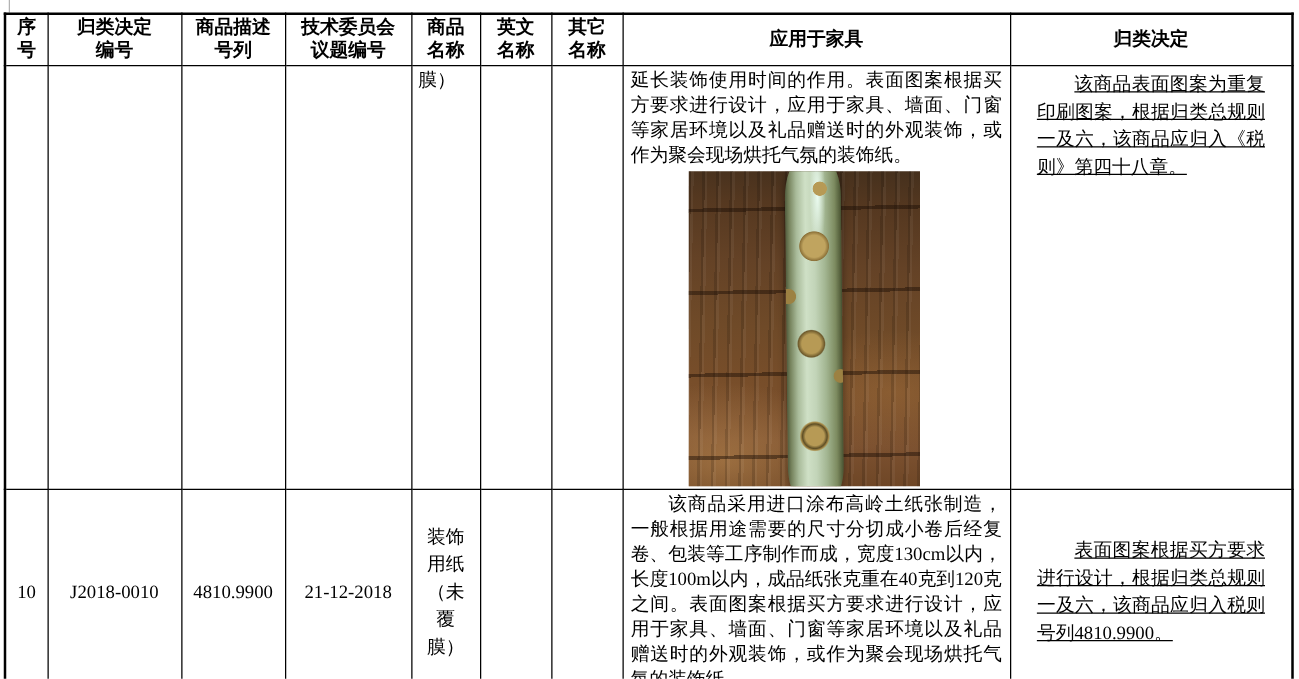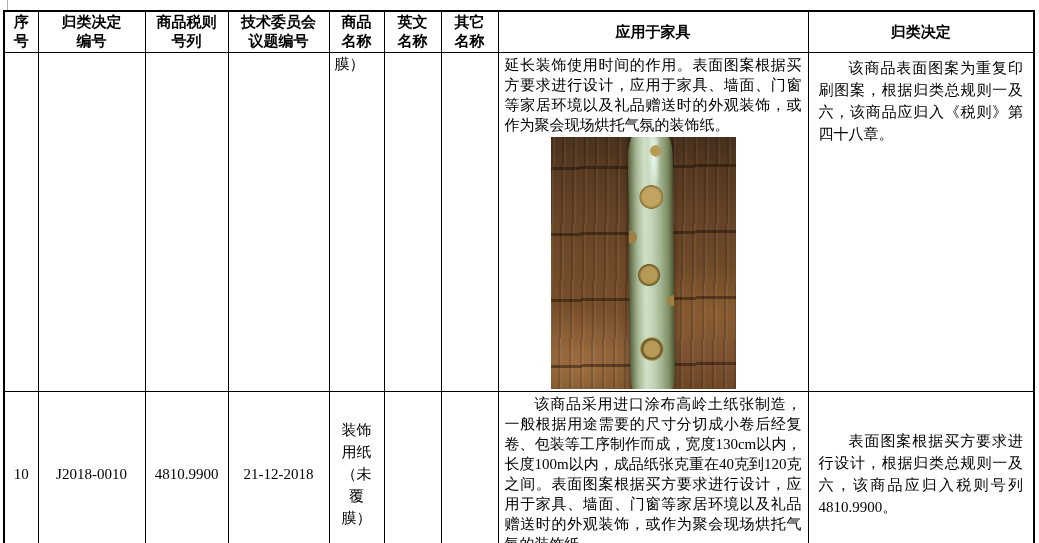--- a/index.html
+++ b/index.html
@@ -25,21 +25,21 @@
   }
   td { font-size: 15px; }
   tr.row-cont { height: 336px; }
   tr.row-10  { height: 150px; }
   .cell-center { text-align: center; vertical-align: middle; }
   .v-top { vertical-align: top; }
   .name-cont { vertical-align: top; text-align: left; padding: 2px 0 0 5px; }
   .name-10  { vertical-align: middle; text-align: center; padding: 0 9px; line-height: 22px; }
   .desc-cell { text-align: justify; line-height: 20px; padding: 2px 6px; }
   .desc-cell.v-mid { vertical-align: middle; }
-  .decision-cell { text-align: justify; line-height: 22px; padding: 4px 10px; }
+  .decision-cell { text-align: justify; line-height: 22px; padding: 4px 21px; text-decoration: underline; }
   .decision-cell.v-mid { vertical-align: middle; }
   .indent { text-indent: 2em; }
   
   .photo {
     width: 185px; height: 252px; margin: 2px 0 0 46px;
     position: relative; overflow: hidden;
     background:
       repeating-linear-gradient(179deg, rgba(25,12,4,0) 0 30px, rgba(25,12,4,.45) 30px 33px, rgba(25,12,4,0) 33px 66px),
       repeating-linear-gradient(91deg, rgba(0,0,0,.14) 0 2px, rgba(255,255,255,.05) 2px 4px, rgba(0,0,0,0) 4px 11px),
       radial-gradient(ellipse 140px 90px at 15% 92%, rgba(195,145,85,.5), rgba(195,145,85,0) 70%),
@@ -78,21 +78,21 @@
     <col style="width:57px">
       <col style="width:310px">
       <col style="width:226px">
   </colgroup>
   <thead>
     <tr>
       <th>序
 号</th>
       <th>归类决定
 编号</th>
-      <th>商品税则
+      <th>商品描述
 号列</th>
       <th>技术委员会
 议题编号</th>
       <th>商品
 名称</th>
       <th>英文
 名称</th>
       <th>其它
 名称</th>
       <th>应用于家具</th>

